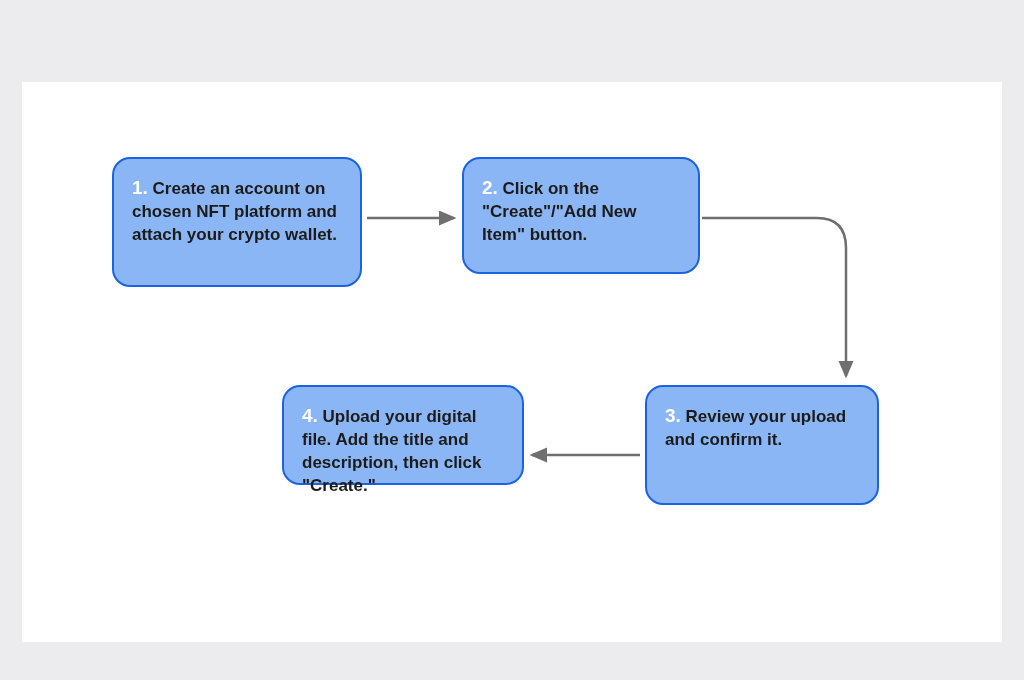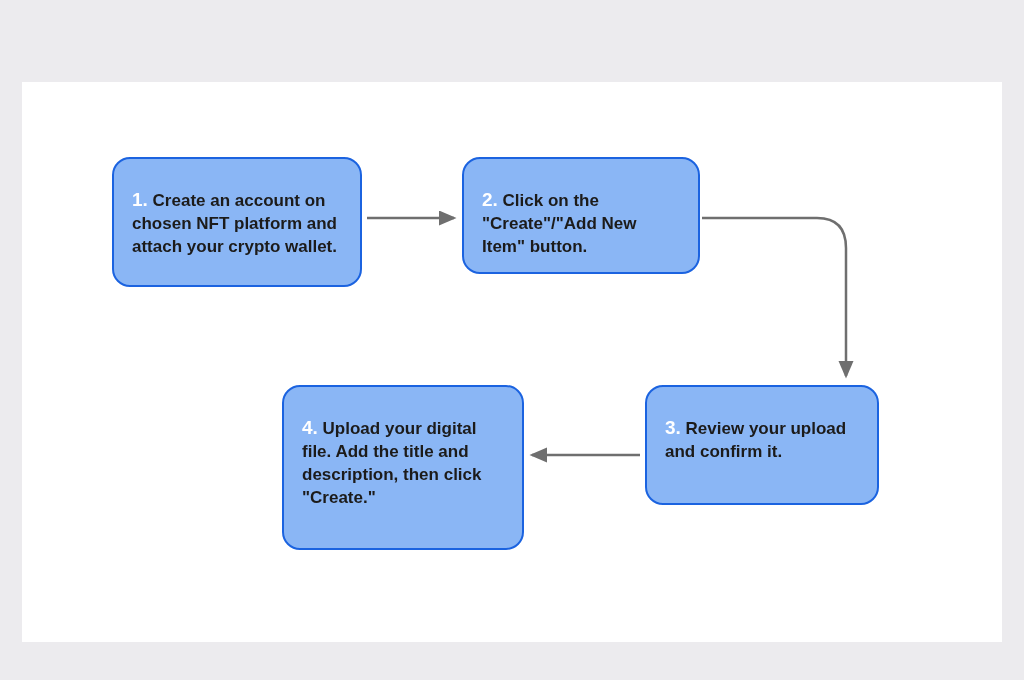--- a/index.html
+++ b/index.html
@@ -16,21 +16,21 @@
     top: 82px;
     width: 980px;
     height: 560px;
     background: #ffffff;
   }
   .step-box {
     position: absolute;
     background: #8ab6f5;
     border: 2px solid #1b63e0;
     border-radius: 18px;
-    padding: 28px 18px;
+    padding: 16px 18px;
     box-sizing: border-box;
     font-size: 17px;
     line-height: 1.35;
     color: #1c1b1a;
     font-weight: 600;
   }
   .step-number {
     color: #ffffff;
     font-weight: 700;
     font-size: 19px;
@@ -49,21 +49,21 @@
   <div class="step-box" style="left:440px; top:75px; width:238px; height:117px;">
     <span class="step-number">2.</span>
     <span>Click on the "Create"/"Add New Item" button.</span>
   </div>
 
   <div class="step-box" style="left:623px; top:303px; width:234px; height:120px;">
     <span class="step-number">3.</span>
     <span>Review your upload and confirm it.</span>
   </div>
 
-  <div class="step-box" style="left:260px; top:303px; width:242px; height:165px;">
+  <div class="step-box" style="left:260px; top:303px; width:242px; height:100px;">
     <span class="step-number">4.</span>
     <span>Upload your digital file. Add the title and description, then click "Create."</span>
   </div>
 
   <svg width="980" height="560" viewBox="0 0 980 560" style="position:absolute;left:0;top:0;pointer-events:none;">
     <defs>
       <marker id="arrowhead" markerWidth="8" markerHeight="8" refX="6" refY="3" orient="auto">
         <path d="M0,0 L7,3 L0,6 Z" fill="#6f6f6f"></path>
       </marker>
     </defs>

